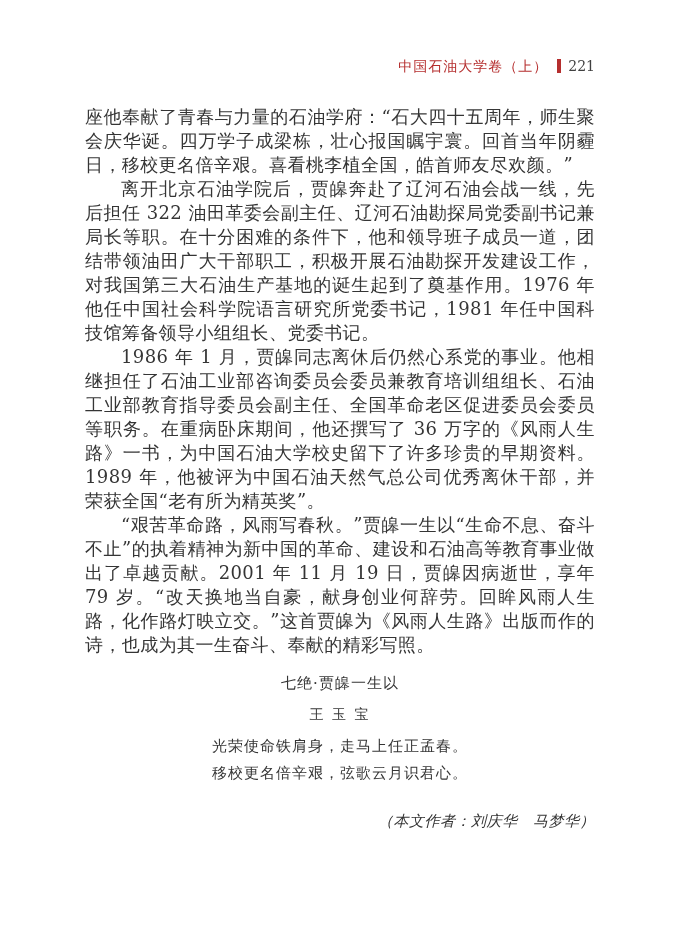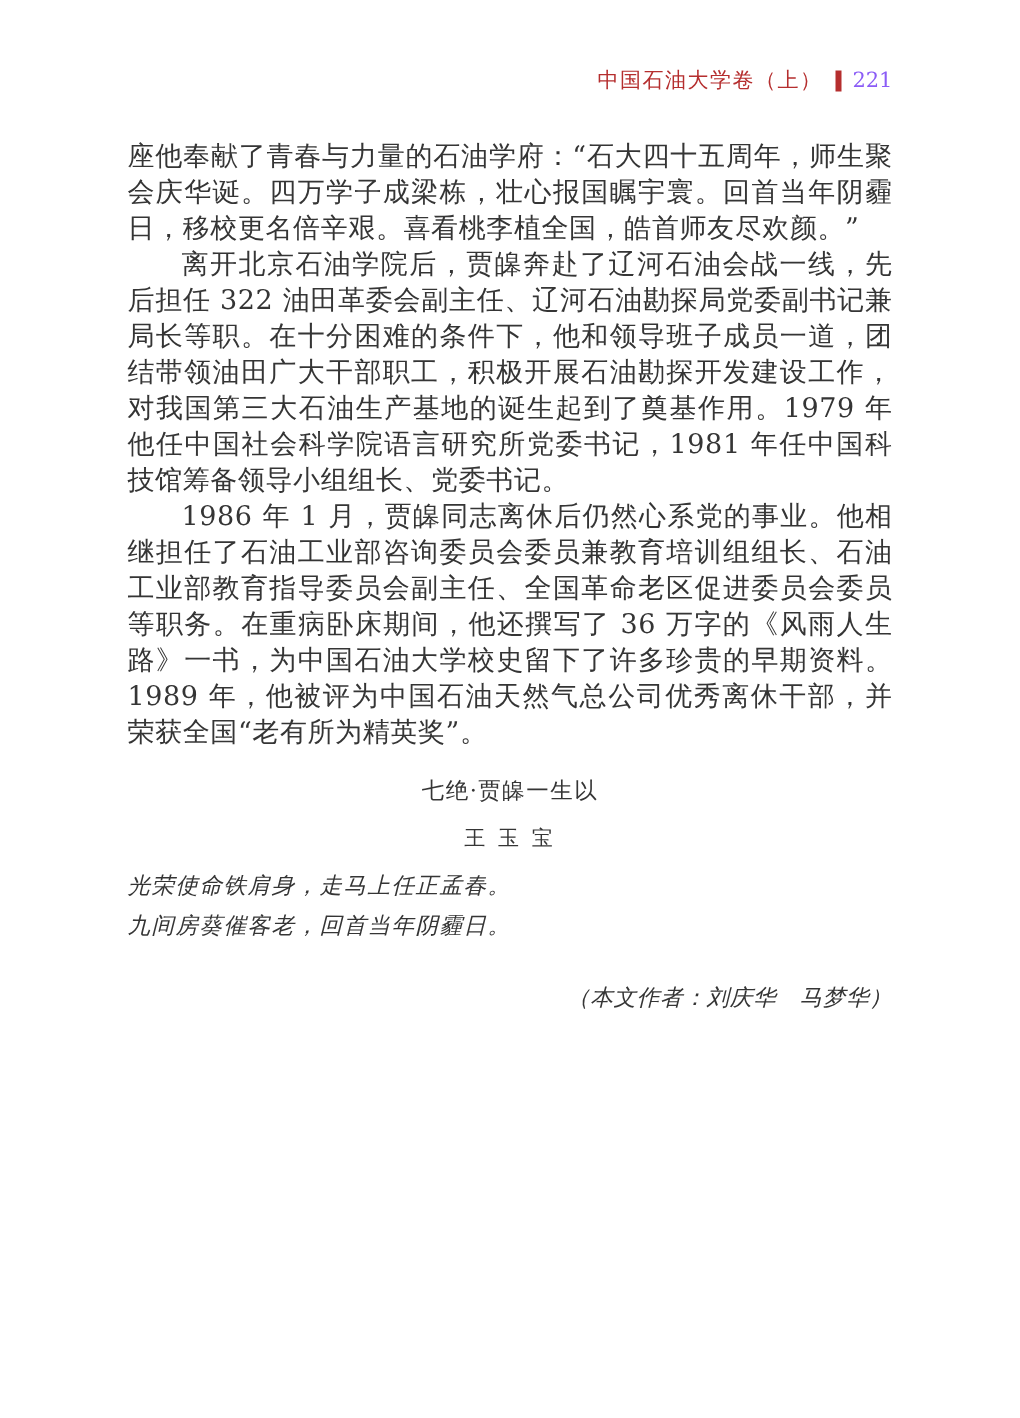--- a/index.html
+++ b/index.html
@@ -7,21 +7,21 @@
     padding: 0;
     background: #ffffff;
   }
   .page {
     position: relative;
     width: 680px;
     height: 945px;
     margin: 0 auto;
     background: #ffffff;
     box-sizing: border-box;
-    padding: 45px 85px 0 85px;
+    padding: 57px 85px 0 85px;
     font-family: "DejaVu Serif", "Liberation Serif", serif;
     color: #353535;
     overflow: hidden;
   }
   .header {
     display: flex;
     justify-content: flex-end;
     align-items: center;
     font-size: 14px;
     line-height: 18px;
@@ -31,21 +31,21 @@
     color: #b52e2e;
   }
   .header-bar {
     display: inline-block;
     width: 4px;
     height: 14px;
     background: #b52e2e;
     margin: 0 7px 0 9px;
   }
   .header-page {
-    color: #8b5cf6;
+    color: #404040;
     letter-spacing: 0;
   }
   .body-text {
     margin-top: 30px;
     font-size: 18px;
     line-height: 24px;
     text-align: justify;
     letter-spacing: 0.4px;
   }
   .para {
@@ -63,22 +63,21 @@
   .poem-author {
     margin-top: 13px;
     text-align: center;
     font-size: 14px;
     letter-spacing: 2px;
   }
   .poem-lines {
     margin-top: 9px;
   }
   .poem-line {
-    text-align: left;
-    font-style: italic;
+    text-align: center;
     font-size: 15px;
     line-height: 27px;
     letter-spacing: 1px;
   }
   .byline {
     margin-top: 25px;
     text-align: right;
     font-style: italic;
     font-size: 15px;
     letter-spacing: 0.5px;
@@ -90,28 +89,29 @@
 <div class="page">
 
   <div class="header">
     <span class="header-title">中国石油大学卷（上）</span>
     <span class="header-bar"></span>
     <span class="header-page">221</span>
   </div>
 
   <div class="body-text">
     <p class="para">座他奉献了青春与力量的石油学府：“石大四十五周年，师生聚会庆华诞。四万学子成梁栋，壮心报国瞩宇寰。回首当年阴霾日，移校更名倍辛艰。喜看桃李植全国，皓首师友尽欢颜。”</p>
-    <p class="para indent">离开北京石油学院后，贾皞奔赴了辽河石油会战一线，先后担任 322 油田革委会副主任、辽河石油勘探局党委副书记兼局长等职。在十分困难的条件下，他和领导班子成员一道，团结带领油田广大干部职工，积极开展石油勘探开发建设工作，对我国第三大石油生产基地的诞生起到了奠基作用。1979 年他任中国社会科学院语言研究所党委书记，1981 年任中国科技馆筹备领导小组组长、党委书记。</p>
+    <p class="para indent">离开北京石油学院后，贾皞奔赴了辽河石油会战一线，先后担任 322 油田革委会副主任、辽河石油勘探局党委副书记兼局长等职。在十分困难的条件下，他和领导班子成员一道，团结带领油田广大干部职工，积极开展石油勘探开发建设工作，对我国第三大石油生产基地的诞生起到了奠基作用。1976 年他任中国社会科学院语言研究所党委书记，1981 年任中国科技馆筹备领导小组组长、党委书记。</p>
     <p class="para indent">1986 年 1 月，贾皞同志离休后仍然心系党的事业。他相继担任了石油工业部咨询委员会委员兼教育培训组组长、石油工业部教育指导委员会副主任、全国革命老区促进委员会委员等职务。在重病卧床期间，他还撰写了 36 万字的《风雨人生路》一书，为中国石油大学校史留下了许多珍贵的早期资料。1989 年，他被评为中国石油天然气总公司优秀离休干部，并荣获全国“老有所为精英奖”。</p>
+    <p class="para indent">“艰苦革命路，风雨写春秋。”贾皞一生以“生命不息、奋斗不止”的执着精神为新中国的革命、建设和石油高等教育事业做出了卓越贡献。2001 年 11 月 19 日，贾皞因病逝世，享年 79 岁。“改天换地当自豪，献身创业何辞劳。回眸风雨人生路，化作路灯映立交。”这首贾皞为《风雨人生路》出版而作的诗，也成为其一生奋斗、奉献的精彩写照。</p>
   </div>
 
   <div class="poem">
     <div class="poem-title">七绝·贾皞一生以</div>
     <div class="poem-author">王 玉 宝</div>
     <div class="poem-lines">
       <div class="poem-line">光荣使命铁肩身，走马上任正孟春。</div>
-      <div class="poem-line">九间房葵催客老，回首当年阴霾日。</div>
+      <div class="poem-line">移校更名倍辛艰，弦歌云月识君心。</div>
     </div>
   </div>
 
   <div class="byline">（本文作者：刘庆华　马梦华）</div>
 
 </div>
 
 </body></html>

